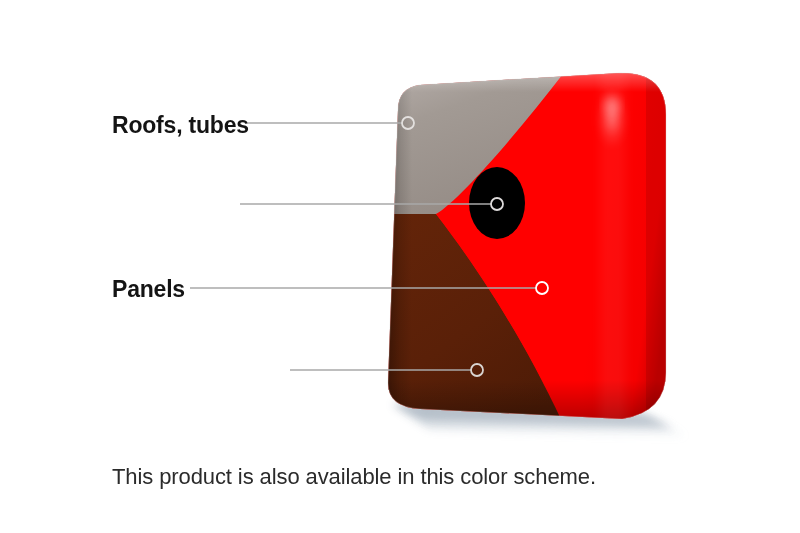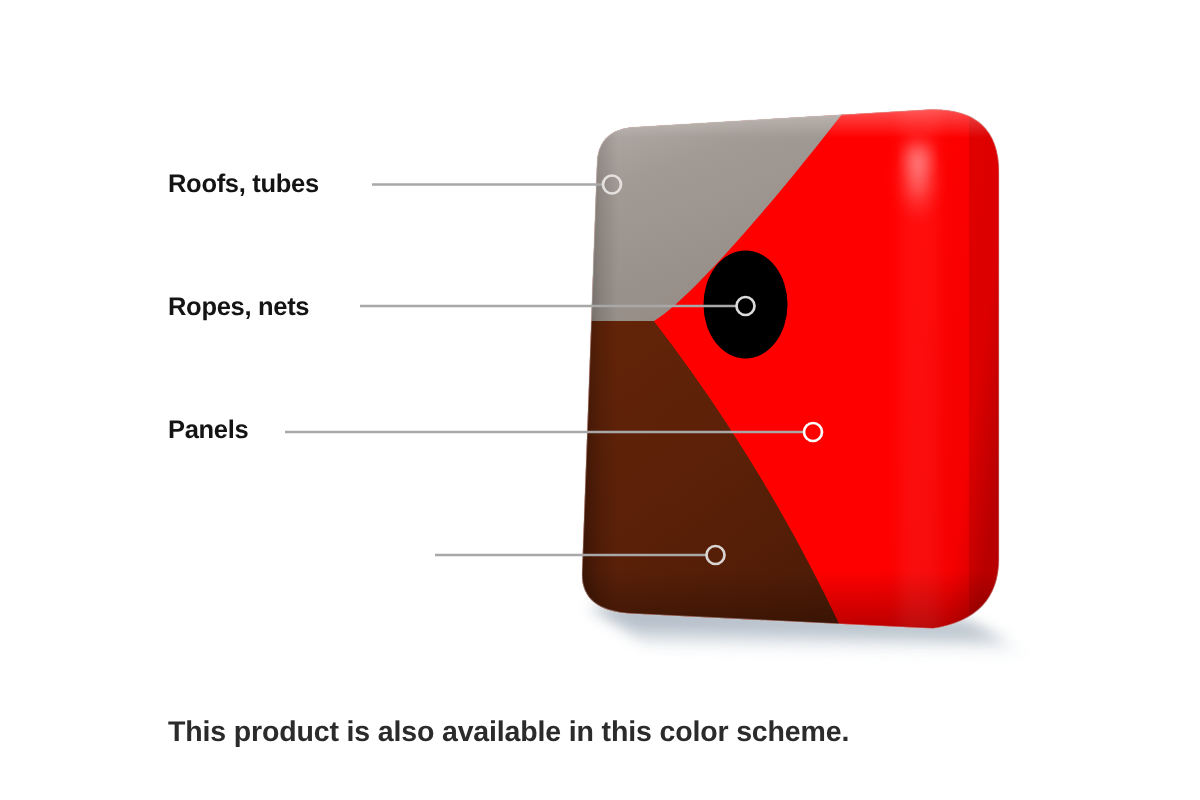--- a/index.html
+++ b/index.html
@@ -18,39 +18,39 @@
     height: 533px;
     background: #ffffff;
     overflow: hidden;
   }
 
   
   .callout-label {
     position: absolute;
     font-family: "Liberation Sans", "DejaVu Sans", sans-serif;
     font-weight: bold;
-    font-size: 17px;
+    font-size: 23px;
     letter-spacing: -0.2px;
     color: #141414;
     white-space: nowrap;
     line-height: 1;
   }
   .callout-label.l0 { left: 112px; top: 114px; }
   .callout-label.l1 { left: 112px; top: 196px; }
   .callout-label.l2 { left: 112px; top: 278px; }
   .callout-label.l3 { left: 112px; top: 360px; }
 
   
   .caption {
     position: absolute;
     left: 112px;
-    top: 478px;
+    top: 464px;
     font-family: "Liberation Sans", "DejaVu Sans", sans-serif;
-    font-weight: bold;
-    font-size: 19px;
+    font-weight: normal;
+    font-size: 22px;
     color: #2b2b2b;
     letter-spacing: -0.1px;
     white-space: nowrap;
   }
 
   
   #artwork {
     position: absolute;
     left: 0;
     top: 0;
@@ -217,20 +217,19 @@
       <g>
         <line x1="290" y1="370" x2="471" y2="370" stroke="#a8a8a8" stroke-width="1.6"></line>
         <circle cx="477" cy="370" r="6" fill="none" stroke="#d9d5d2" stroke-width="1.8"></circle>
       </g>
 
     </g>
   </svg>
 
   <div class="callout-label l0">Roofs, tubes</div>
 
-  <div class="callout-label l1">Ropes, nets</div>
 
   <div class="callout-label l2">Panels</div>
 
 
   <div class="caption">This product is also available in this color scheme.</div>
 
 </div>
 
 </body></html>

